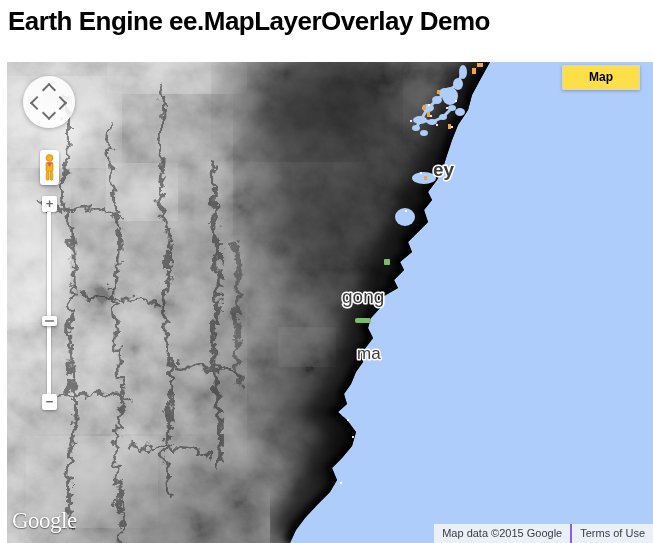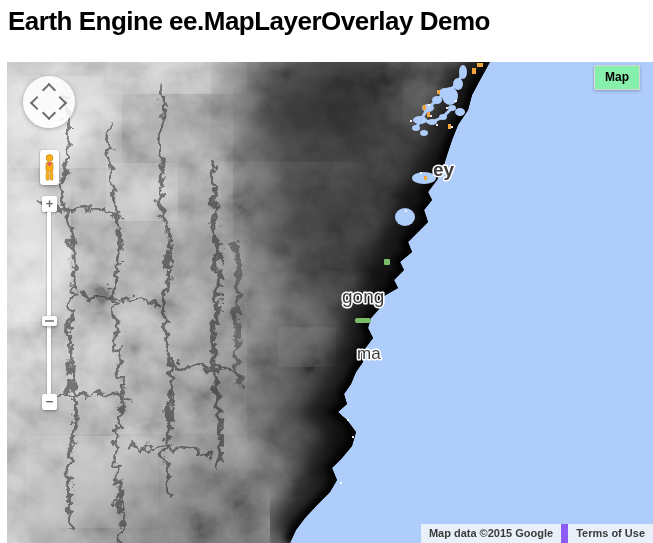--- a/index.html
+++ b/index.html
@@ -32,35 +32,35 @@
   .zoom-in{top:134px;}
   .zoom-out{top:332px;}
   .zoom-track{position:absolute;left:40px;top:150px;width:4px;height:182px;background:#fff;
               box-shadow:0 0 2px rgba(0,0,0,0.4);cursor:pointer;}
   .zoom-thumb{position:absolute;left:35px;top:254px;width:15px;height:10px;background:#fff;border-radius:2px;
               box-shadow:0 1px 3px rgba(0,0,0,0.4);cursor:grab;}
   .zoom-thumb .bar{margin:4px 3px 0;height:2px;background:#8f8f8f;}
 
   
   .maptype{position:absolute;top:3px;right:13px;display:flex;box-shadow:0 1px 3px rgba(0,0,0,0.25);}
-  .mt-btn{background:#86efac;border:1px solid #d6d6d6;height:23px;padding:0 10px;font-size:12px;
+  .mt-btn{background:#fde047;border:1px solid #d6d6d6;height:23px;padding:0 26px;font-size:12px;
           line-height:23px;cursor:pointer;white-space:nowrap;}
   .mt-map{font-weight:700;color:#000;border-radius:2px 0 0 2px;}
   .mt-sat{color:#5c5c5c;border-left:none;border-radius:0 2px 2px 0;}
 
   
   .glogo{position:absolute;left:5px;top:446px;font-family:"Liberation Serif", serif;font-size:23px;
          color:#fff;letter-spacing:-0.5px;cursor:pointer;
          text-shadow:0 1px 1px rgba(0,0,0,0.45), 0 0 3px rgba(0,0,0,0.25);}
 
   
   .attrib{position:absolute;right:0;bottom:0;height:19px;display:flex;align-items:center;
           background:rgba(250,250,250,0.78);font-size:11px;color:#3b3b3b;}
-  .attrib span,.attrib a{padding:0 8px;line-height:19px;text-decoration:none;color:#3b3b3b;white-space:nowrap;font-weight:bold;}
-  .attrib .sep{border-left:7px solid #8b5cf6;}
+  .attrib span,.attrib a{padding:0 8px;line-height:19px;text-decoration:none;color:#3b3b3b;white-space:nowrap;}
+  .attrib .sep{border-left:2px solid #8b5cf6;}
 </style>
 </head>
 <body>
 
 <div class="page">
 
   <h1 class="title">Earth Engine ee.MapLayerOverlay Demo</h1>
 
   <div class="map">
 
@@ -244,20 +244,21 @@
     <div class="zoom-track"></div>
     <div class="zoom-thumb">
         <div class="bar"></div>
       </div>
     <div class="zoom-btn zoom-out">−</div>
 
     <div class="maptype">
       <div class="mt-btn mt-map">Map</div>
     </div>
 
+    <div class="glogo">Google</div>
 
     <div class="attrib">
       <span>Map data ©2015 Google</span>
       <a href="#" class="sep">Terms of Use</a>
     </div>
 
   </div>
 </div>
 
 </body></html>

